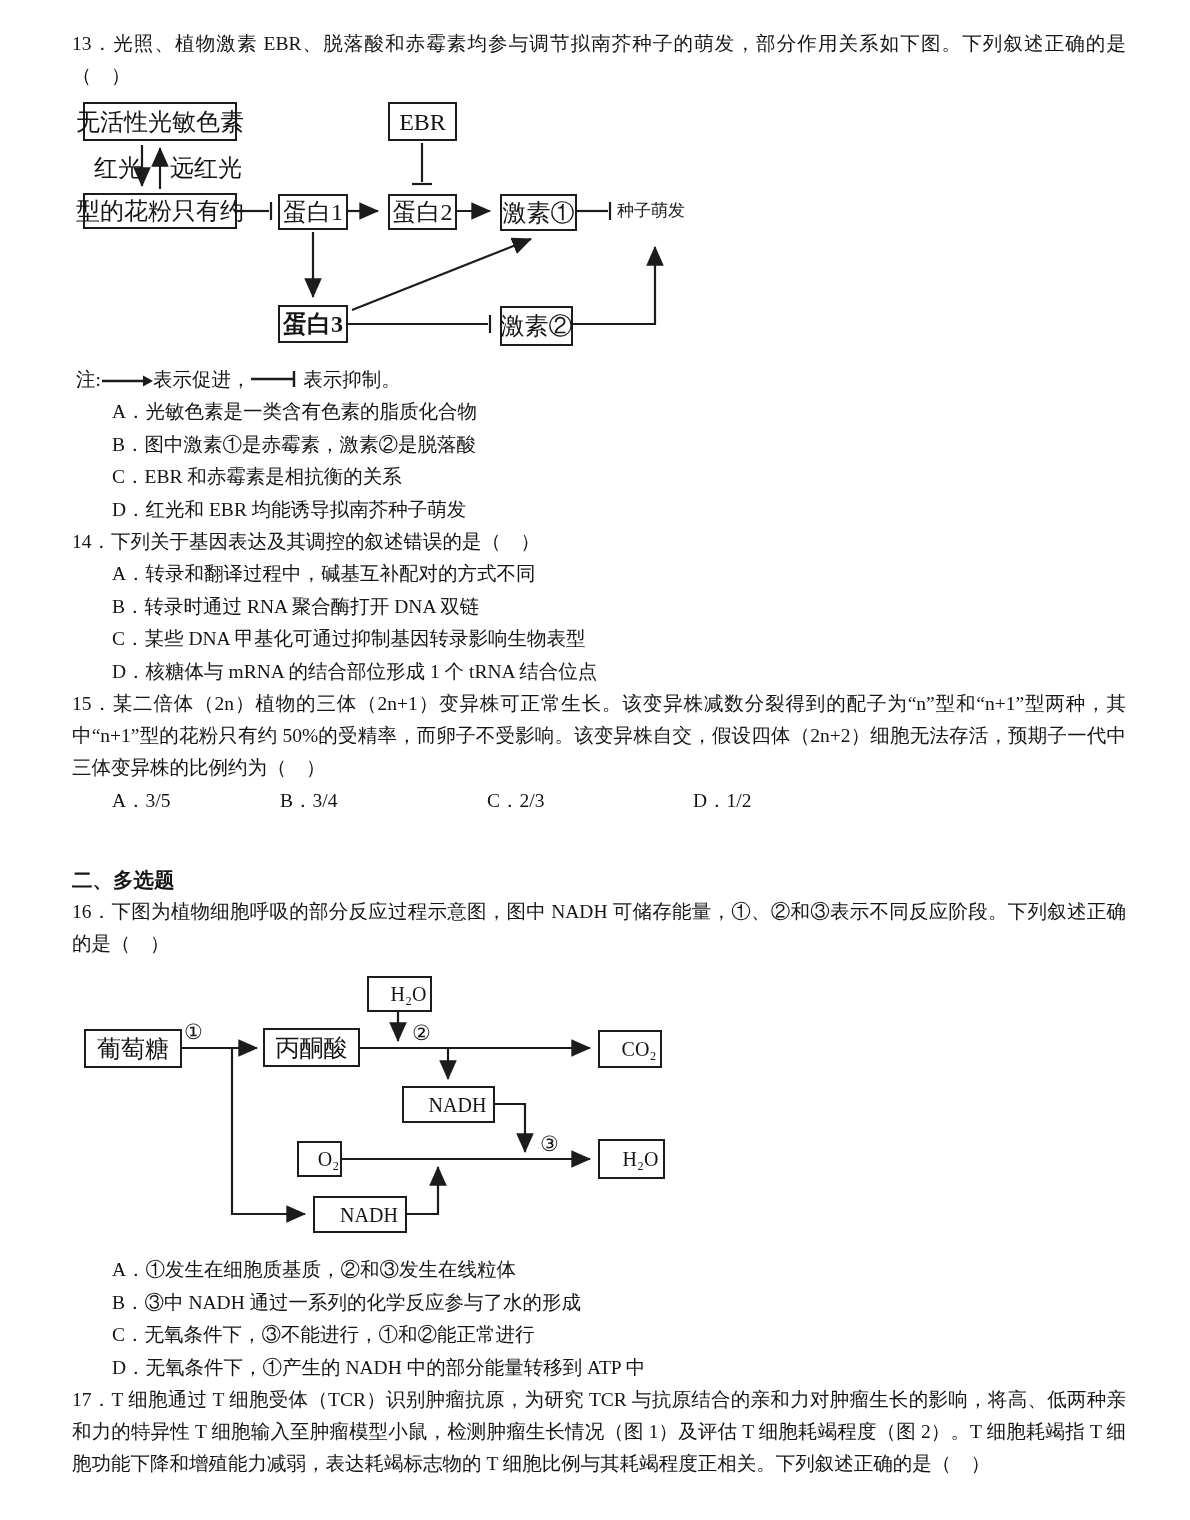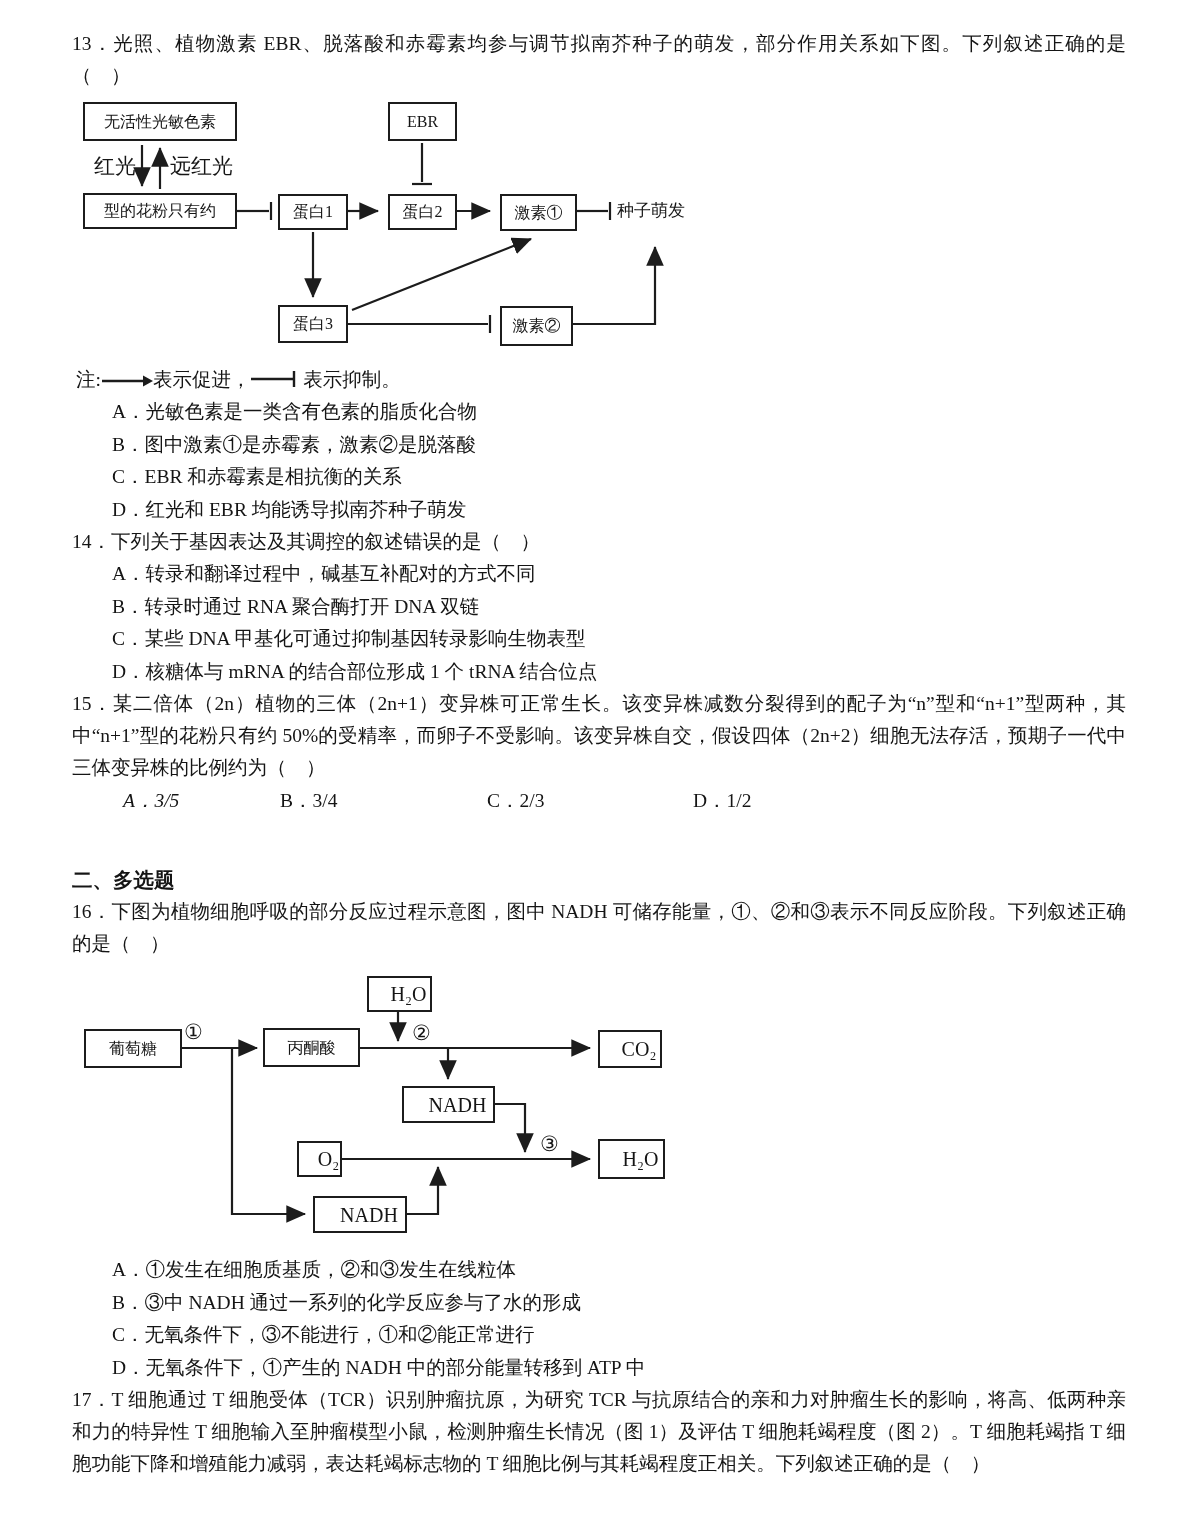--- a/index.html
+++ b/index.html
@@ -11,24 +11,24 @@
   .content{padding:28px 64px 0 72px;box-sizing:border-box;}
   .stem{text-align:justify;}
   .option{padding-left:40px;line-height:32.5px;white-space:nowrap;}
   .section-title{font-weight:bold;font-size:20.5px;margin-top:46px;font-family:"Liberation Sans","DejaVu Sans",sans-serif;}
   .diagram{position:relative;background:#fff;}
   #diagram13{height:256px;margin-top:6px;}
   #diagram16{height:282px;margin-top:6px;}
   .dbox{
     position:absolute;border:2px solid #1c1c1c;background:#fff;box-sizing:border-box;
     display:flex;align-items:center;justify-content:center;
-    font-size:16px;white-space:nowrap;line-height:1;
+    font-size:24px;white-space:nowrap;line-height:1;
   }
   .dtext{position:absolute;font-size:20px;white-space:nowrap;line-height:1.2;}
-  .dlabel{position:absolute;font-size:21px;white-space:nowrap;line-height:1.2;}
+  .dlabel{position:absolute;font-size:24px;white-space:nowrap;line-height:1.2;}
   .circnum{position:absolute;font-size:21px;line-height:1;white-space:nowrap;}
   .formula{font-size:20px;padding-left:18px;}
   .dsvg{position:absolute;left:0;top:0;pointer-events:none;}
   .noteline{margin-top:10px;margin-left:4px;white-space:nowrap;}
   .noteline svg{vertical-align:-2px;}
   .q15row{position:relative;height:34px;line-height:34px;}
   .q15row span{position:absolute;white-space:nowrap;}
   .gap6{height:6px;}
 </style>
 </head>
@@ -87,21 +87,21 @@
     <div class="dbox" style="left:206px;top:96px;width:70px;height:36px;">
         <span>蛋白1</span>
       </div>
     <div class="dbox" style="left:316px;top:96px;width:69px;height:36px;">
         <span>蛋白2</span>
       </div>
     <div class="dbox" style="left:428px;top:96px;width:77px;height:37px;">
         <span>激素①</span>
       </div>
     <div class="dtext" style="left:545px;top:103px;font-size:17px;">种子萌发</div>
-    <div class="dbox" style="left:206px;top:207px;width:70px;height:38px;">
+    <div class="dbox" style="left:206px;top:207px;width:70px;height:38px;font-weight:bold;">
         <span>蛋白3</span>
       </div>
     <div class="dbox" style="left:428px;top:208px;width:73px;height:40px;text-align:center;">
         <span>激素②</span>
       </div>
   </div>
 
   <div class="noteline">
     <span>注:</span><svg width="52" height="14" viewBox="0 0 52 14">
         <line x1="1" y1="7" x2="43" y2="7" stroke="#1c1c1c" stroke-width="2.4"></line>
@@ -118,21 +118,21 @@
   <div class="option">D．红光和 EBR 均能诱导拟南芥种子萌发</div>
 
   <div class="stem">14．下列关于基因表达及其调控的叙述错误的是（　）</div>
   <div class="option">A．转录和翻译过程中，碱基互补配对的方式不同</div>
   <div class="option">B．转录时通过 RNA 聚合酶打开 DNA 双链</div>
   <div class="option">C．某些 DNA 甲基化可通过抑制基因转录影响生物表型</div>
   <div class="option">D．核糖体与 mRNA 的结合部位形成 1 个 tRNA 结合位点</div>
 
   <div class="stem">15．某二倍体（2n）植物的三体（2n+1）变异株可正常生长。该变异株减数分裂得到的配子为“n”型和“n+1”型两种，其中“n+1”型的花粉只有约 50%的受精率，而卵子不受影响。该变异株自交，假设四体（2n+2）细胞无法存活，预期子一代中三体变异株的比例约为（　）</div>
   <div class="q15row">
-    <span style="left:51px;font-style:italic;">A．3/5</span>
+    <span style="left:40px;">A．3/5</span>
     <span style="left:208px;">B．3/4</span>
     <span style="left:415px;">C．2/3</span>
     <span style="left:621px;">D．1/2</span>
   </div>
 
   <div class="section-title">二、多选题</div>
 
   <div class="stem">16．下图为植物细胞呼吸的部分反应过程示意图，图中 NADH 可储存能量，①、②和③表示不同反应阶段。下列叙述正确的是（　）</div>
 
   <div class="diagram" id="diagram16">

